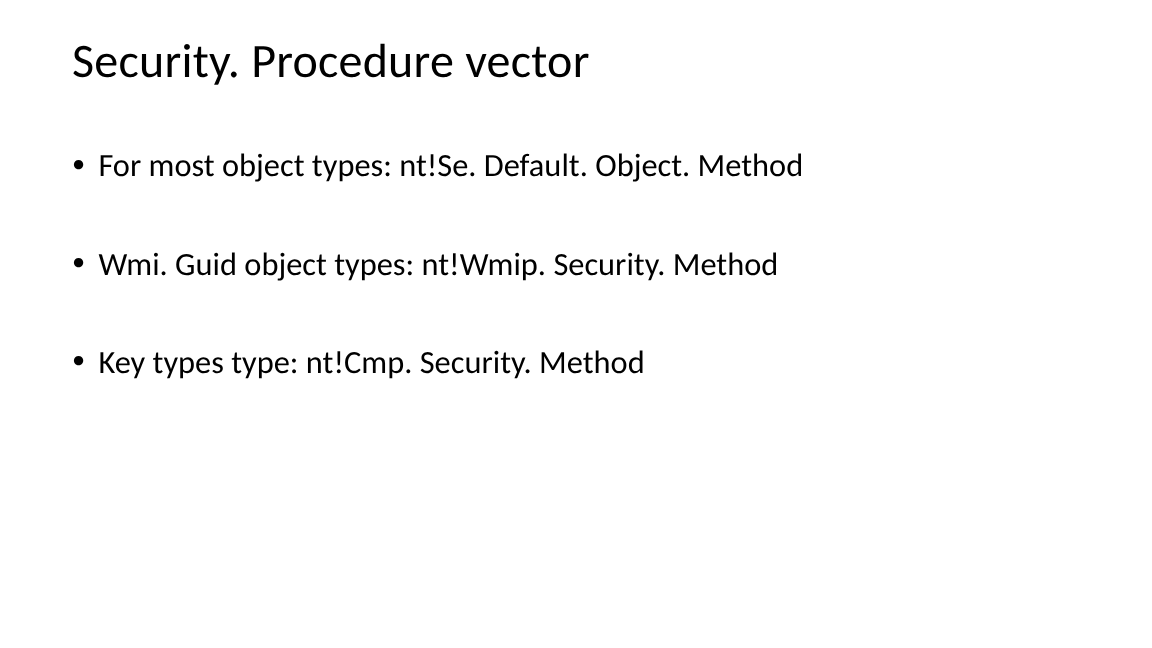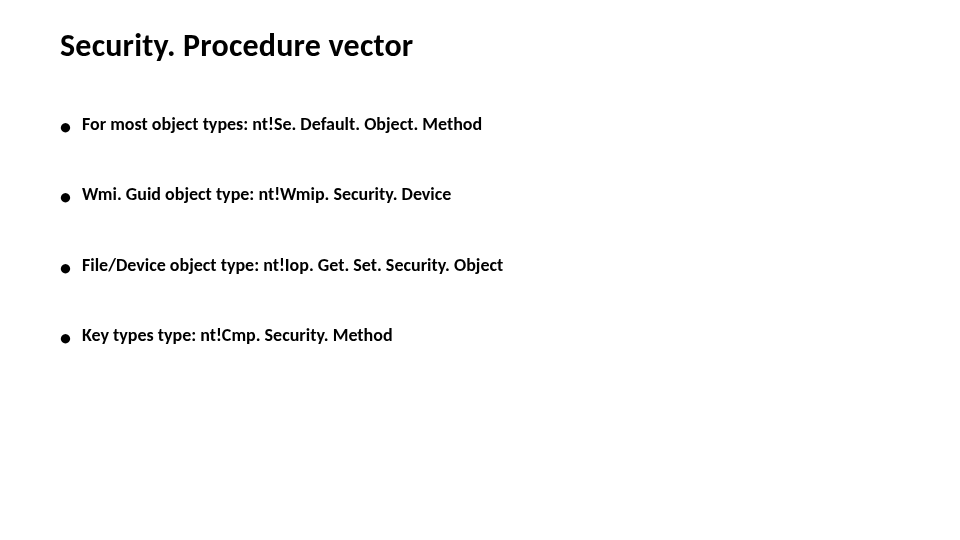--- a/index.html
+++ b/index.html
@@ -12,36 +12,36 @@
     color: #000000;
     overflow: hidden;
   }
   .slide {
     box-sizing: border-box;
     width: 960px;
     height: 540px;
     padding: 28px 60px 40px 60px;
   }
   .title {
-    font-size: 32px;
-    font-weight: 700;
+    font-size: 40px;
+    font-weight: 400;
     letter-spacing: 0.2px;
     margin: 0 0 48px 0;
     line-height: 1.15;
   }
   ul.bullets {
     list-style: none;
     margin: 0;
     padding: 0;
   }
   ul.bullets > li {
     position: relative;
     padding-left: 22px;
-    font-size: 18px;
-    font-weight: 700;
+    font-size: 27px;
+    font-weight: 400;
     line-height: 1.25;
     margin-bottom: 48px;
   }
   ul.bullets > li::before {
     content: "•";
     position: absolute;
     left: 0;
     top: 0;
     font-size: 22px;
     line-height: 1.25;
@@ -51,22 +51,19 @@
 <body>
 
 <div class="slide">
   <h1 class="title">Security. Procedure vector</h1>
 
   <ul class="bullets">
     <li>
       <span>For most object types: nt!Se. Default. Object. Method</span>
     </li>
     <li>
-      <span>Wmi. Guid object type: nt!Wmip. Security. Device</span>
-    </li>
-    <li>
-      <span>File/Device object type: nt!Iop. Get. Set. Security. Object</span>
+      <span>Wmi. Guid object types: nt!Wmip. Security. Method</span>
     </li>
     <li>
       <span>Key types type: nt!Cmp. Security. Method</span>
     </li>
   </ul>
 </div>
 
 </body></html>

